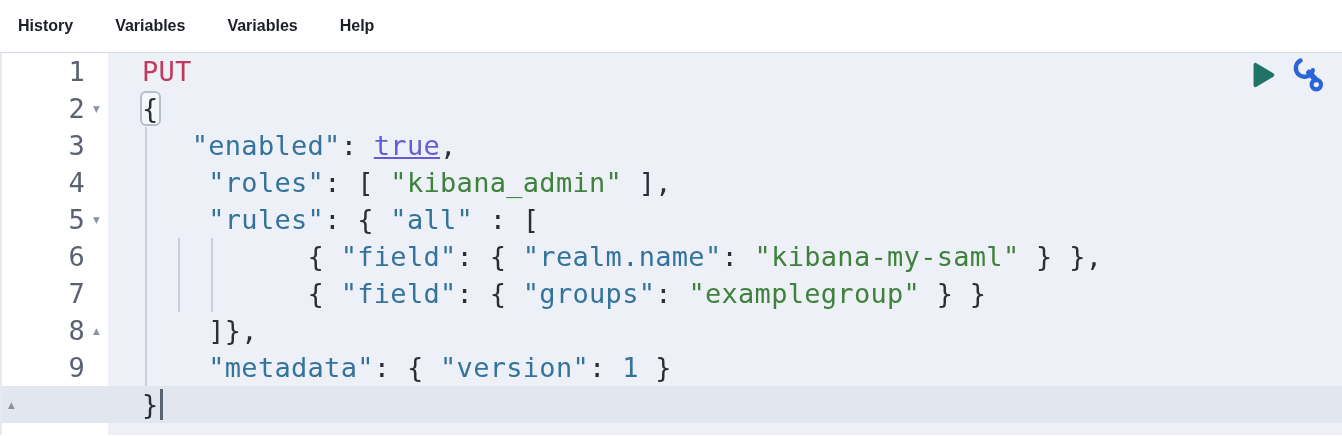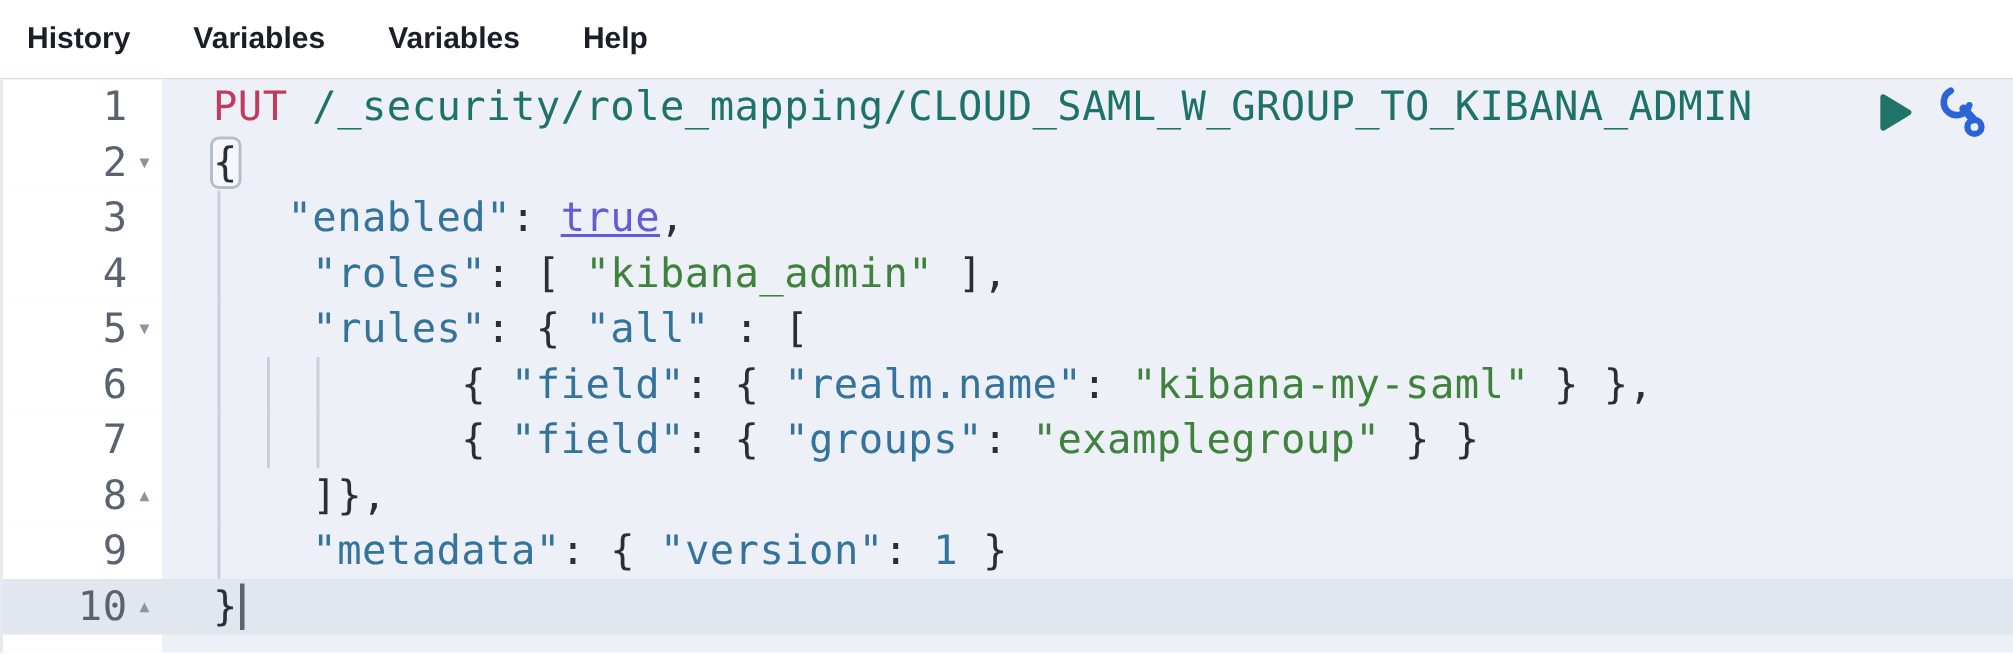--- a/index.html
+++ b/index.html
@@ -13,21 +13,21 @@
   *{box-sizing:border-box;margin:0;padding:0;}
   html,body{width:1342px;height:436px;overflow:hidden;background:#fff;
     font-family:"Liberation Sans","DejaVu Sans",sans-serif;}
   .app{width:1342px;height:436px;position:relative;}
 
   
   .menubar{height:53px;background:#fff;border-bottom:1px solid var(--c-border);
     display:flex;align-items:center;padding-left:18px;gap:42px;}
   .menu-item{background:none;border:none;cursor:pointer;
     font-family:"Liberation Sans","DejaVu Sans",sans-serif;
-    font-size:20px;font-weight:700;color:var(--c-menu-text);line-height:1;}
+    font-size:16px;font-weight:700;color:var(--c-menu-text);line-height:1;}
 
   
   .editor{position:relative;height:382px;background:var(--c-editor-bg);
     font-family:"DejaVu Sans Mono","Liberation Mono",monospace;
     font-size:27px;letter-spacing:0.3px;}
   .editor::before{content:"";position:absolute;left:0;top:0;bottom:0;width:2px;
     background:#E6EAF1;z-index:5;}
   .line{position:relative;height:37px;display:flex;align-items:center;white-space:pre;}
   .line.partial{height:12px;}
   .gutter{flex:0 0 108px;height:100%;background:var(--c-gutter-bg);
@@ -60,30 +60,30 @@
 <div class="app">
 
   <div class="menubar">
     <button class="menu-item">History</button>
     <button class="menu-item">Variables</button>
     <button class="menu-item">Variables</button>
     <button class="menu-item">Help</button>
   </div>
 
   <div class="editor" id="editor">
-    <div class="line"><span class="gutter"><span class="num">1</span><span class="fold"></span></span><span class="code"><span class="tok c-method">PUT</span><span class="tok c-p"> </span><span class="tok c-url">/_security/role_mapping/CLOUD_SAML_W_GROUP_TO_KIBANA_ADMIN</span></span></div>
+    <div class="line"><span class="gutter"><span class="num">1</span><span class="fold"></span></span><span class="code"><span class="tok c-method">PUT</span><span class="tok c-p"> </span></span></div>
       <div class="line"><span class="gutter"><span class="num">2</span><span class="fold">▾</span></span><span class="code"><span class="tok c-p bracket-box">{</span></span></div>
       <div class="line"><i class="guide" style="left: 145.1px;"></i><span class="gutter"><span class="num">3</span><span class="fold"></span></span><span class="code"><span class="tok c-p">   </span><span class="tok c-key">"enabled"</span><span class="tok c-p">: </span><span class="tok c-bool">true</span><span class="tok c-p">,</span></span></div>
       <div class="line"><i class="guide" style="left: 145.1px;"></i><span class="gutter"><span class="num">4</span><span class="fold"></span></span><span class="code"><span class="tok c-p">    </span><span class="tok c-key">"roles"</span><span class="tok c-p">: [ </span><span class="tok c-str">"kibana_admin"</span><span class="tok c-p"> ],</span></span></div>
       <div class="line"><i class="guide" style="left: 145.1px;"></i><span class="gutter"><span class="num">5</span><span class="fold">▾</span></span><span class="code"><span class="tok c-p">    </span><span class="tok c-key">"rules"</span><span class="tok c-p">: { </span><span class="tok c-key">"all"</span><span class="tok c-p"> : [</span></span></div>
       <div class="line"><i class="guide" style="left: 145.1px;"></i><i class="guide" style="left: 178.2px;"></i><i class="guide" style="left: 211.3px;"></i><span class="gutter"><span class="num">6</span><span class="fold"></span></span><span class="code"><span class="tok c-p">          { </span><span class="tok c-key">"field"</span><span class="tok c-p">: { </span><span class="tok c-key">"realm.name"</span><span class="tok c-p">: </span><span class="tok c-str">"kibana-my-saml"</span><span class="tok c-p"> } },</span></span></div>
       <div class="line"><i class="guide" style="left: 145.1px;"></i><i class="guide" style="left: 178.2px;"></i><i class="guide" style="left: 211.3px;"></i><span class="gutter"><span class="num">7</span><span class="fold"></span></span><span class="code"><span class="tok c-p">          { </span><span class="tok c-key">"field"</span><span class="tok c-p">: { </span><span class="tok c-key">"groups"</span><span class="tok c-p">: </span><span class="tok c-str">"examplegroup"</span><span class="tok c-p"> } }</span></span></div>
       <div class="line"><i class="guide" style="left: 145.1px;"></i><span class="gutter"><span class="num">8</span><span class="fold">▴</span></span><span class="code"><span class="tok c-p">    ]},</span></span></div>
       <div class="line"><i class="guide" style="left: 145.1px;"></i><span class="gutter"><span class="num">9</span><span class="fold"></span></span><span class="code"><span class="tok c-p">    </span><span class="tok c-key">"metadata"</span><span class="tok c-p">: { </span><span class="tok c-key">"version"</span><span class="tok c-p">: </span><span class="tok c-num">1</span><span class="tok c-p"> }</span></span></div>
-      <div class="line active"><span class="gutter"><span class="num">10</span><span class="fold">▴</span></span><span class="code"><span class="tok c-p">}</span><span class="cursor"></span></span></div>
+      <div class="line active"><span class="gutter"><span class="fold">▴</span></span><span class="code"><span class="tok c-p">}</span><span class="cursor"></span></span></div>
       <div class="line partial"><span class="gutter"></span><span class="code"></span></div>
       <div class="req-actions">
       <button class="icon-btn" title="">
         <span>
           <svg width="30" height="30" viewBox="0 0 20 20">
             <path d="M5 3.2 L16.2 10 L5 16.8 Z" fill="var(--c-play)" stroke="var(--c-play)" stroke-width="2.6" stroke-linejoin="round"></path>
           </svg>
         </span>
       </button>
       <button class="icon-btn" title="">

